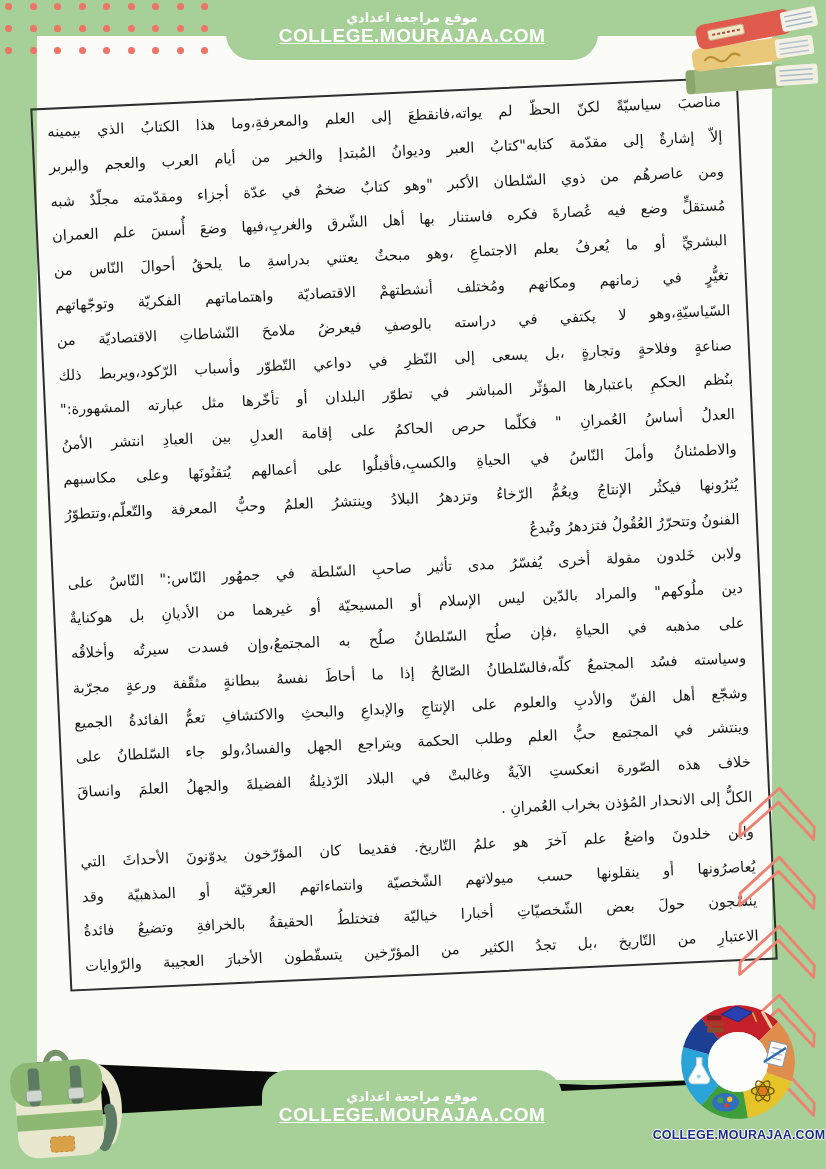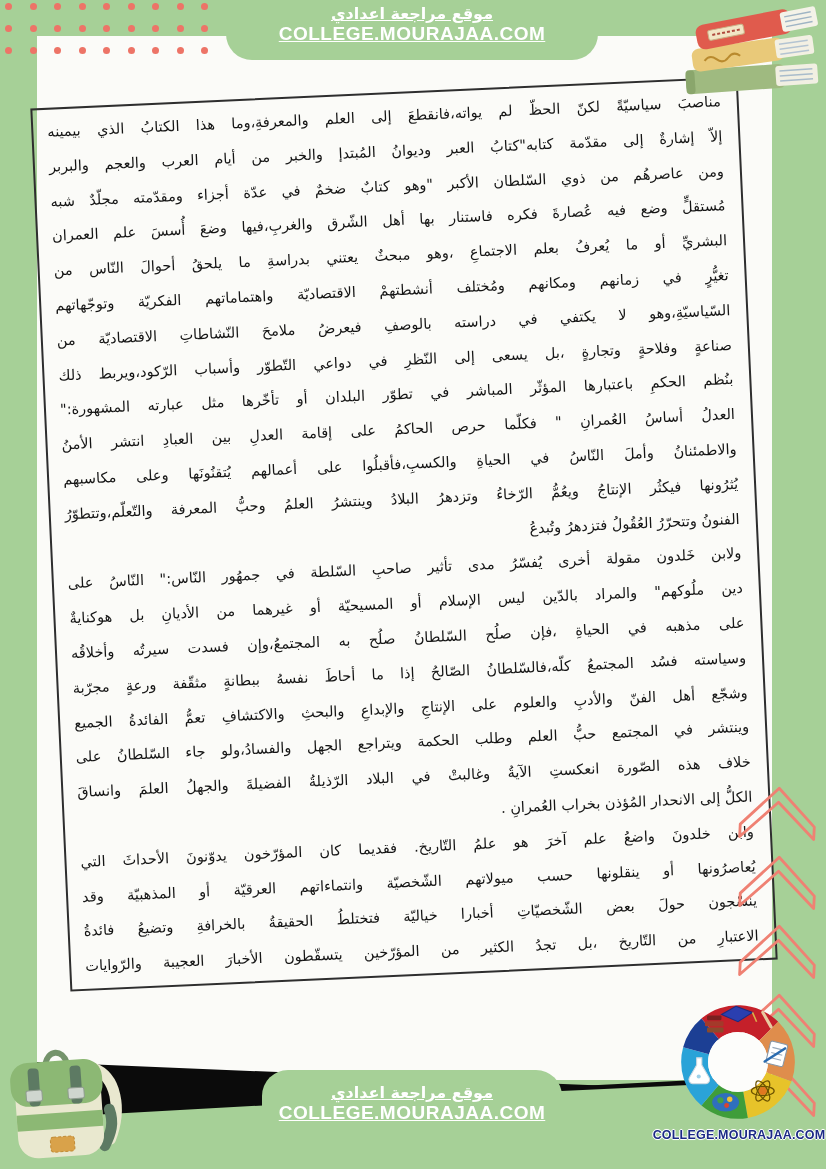--- a/index.html
+++ b/index.html
@@ -21,21 +21,21 @@
     font-size:15px;color:#222;letter-spacing:1px;}
 
   
   .wedges{position:absolute;left:0;top:0;pointer-events:none;}
 
   
   .band-top{position:absolute;left:0;top:0;width:826px;height:36px;background:#a6d097;}
   .bump{position:absolute;background:#a6d097;text-align:center;color:#fff;}
   .bump.top{left:226px;top:0;width:372px;height:60px;border-radius:0 0 26px 26px;padding-top:4px;box-sizing:border-box;}
   .bump.bottom{left:262px;top:1070px;width:300px;height:99px;border-radius:26px 26px 0 0;padding-top:13px;box-sizing:border-box;}
-  .site-ar{display:block;font-size:16px;font-weight:bold;text-decoration:underline;direction:rtl;}
+  .site-ar{display:block;font-size:13px;font-weight:bold;direction:rtl;margin-top:6px;}
   .site-en{display:block;font-size:19px;font-weight:bold;text-decoration:underline;
     font-family:"Liberation Sans",sans-serif;letter-spacing:.5px;}
 
   
   .dots{position:absolute;left:3px;top:1px;display:grid;
     grid-template-columns:repeat(9,24.5px);grid-auto-rows:22px;}
   .dot{width:7px;height:7px;border-radius:50%;background:#ed7467;margin:2px;}
 
   
   .chevrons{position:absolute;left:730px;top:782px;display:flex;flex-direction:column;gap:9px;}

